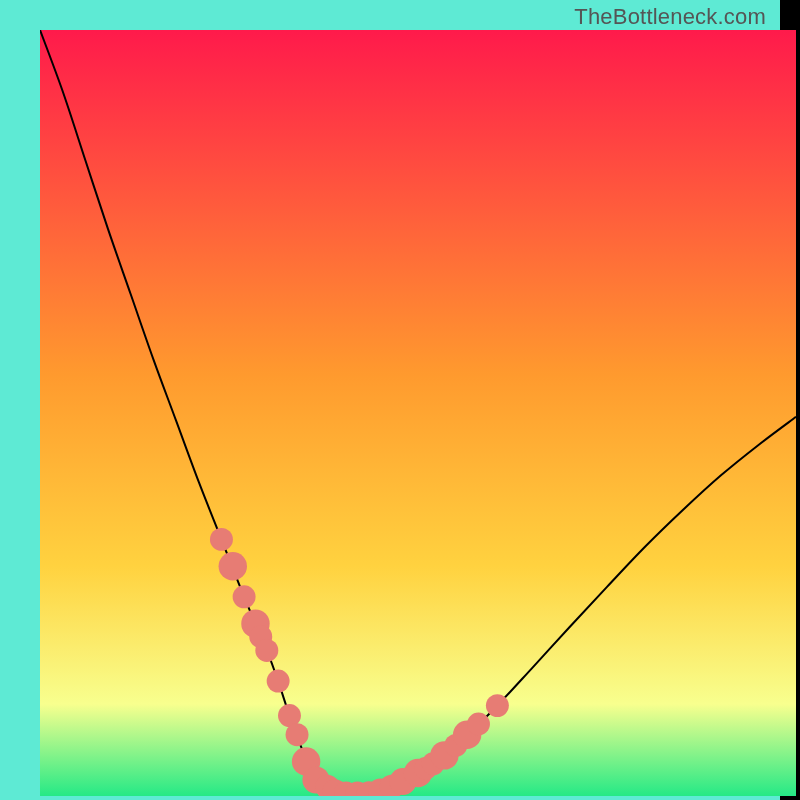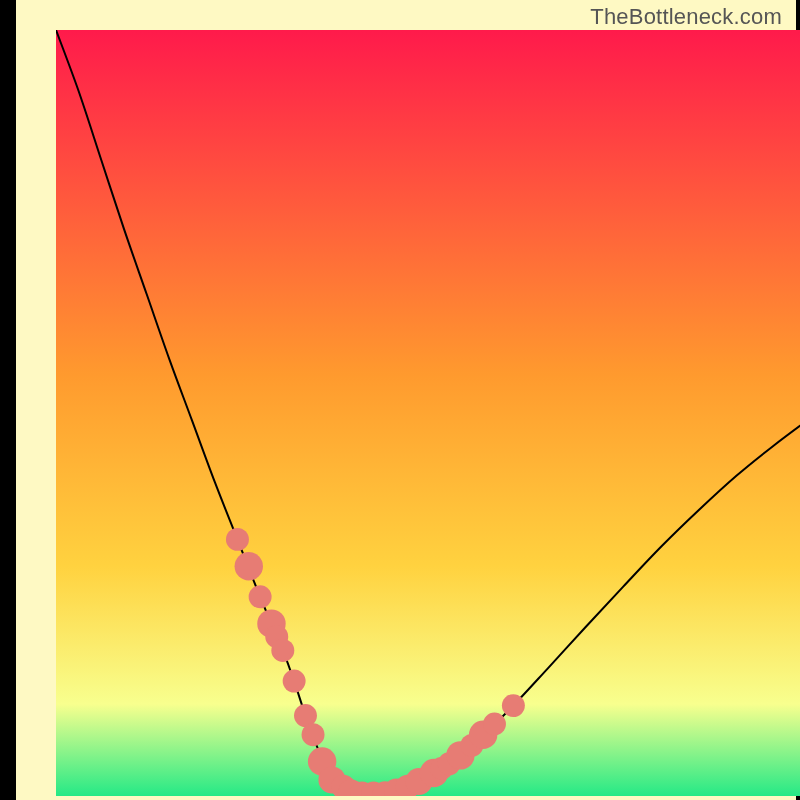--- a/index.html
+++ b/index.html
@@ -8,22 +8,21 @@
     width: 800px;
     height: 800px;
     background: #000;
     font-family: Arial, Helvetica, sans-serif;
     overflow: hidden;
   }
   .outer {
     position: relative;
     width: 780px;
     height: 800px;
-    background: #fef9c3;
-    margin-left: 16px;
+    background: #5eead4;
   }
   .watermark {
     position: absolute;
     top: 4px;
     right: 14px;
     color: #555;
     font-size: 22px;
     font-weight: 500;
     letter-spacing: 0.2px;
     z-index: 10;

